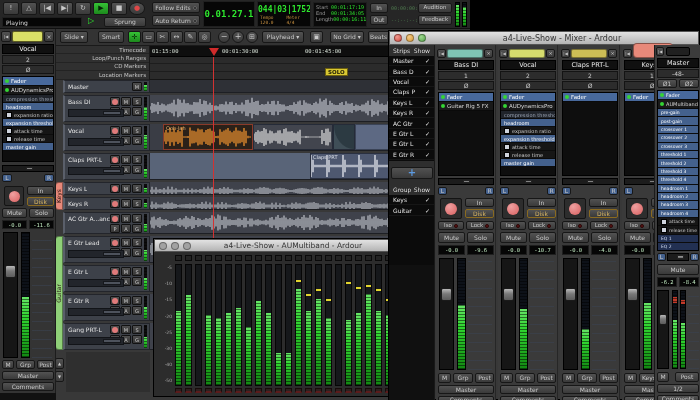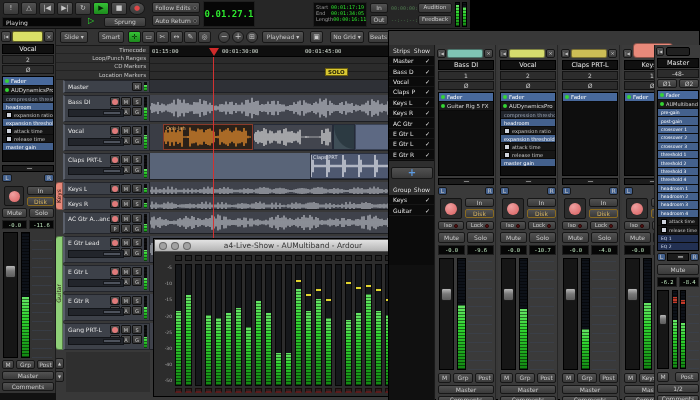--- a/index.html
+++ b/index.html
@@ -109,20 +109,27 @@
           <span>Follow Edits</span>
           <span style="width:4px;height:4px;border-radius:50%;background:#222;border:1px solid #666;margin-left:2px"></span>
         </div>
       <div class="btn" style="left:152px;top:15px;width:48px;height:11px">
           <span>Auto Return</span>
           <span style="width:4px;height:4px;border-radius:50%;background:#222;border:1px solid #666;margin-left:2px"></span>
         </div>
       <div class="blk" style="left:203px;top:1px;width:52px;height:26px;display:flex;align-items:center;justify-content:center">
           <span class="grn" style="font-size:9px;font-weight:bold">00.01.27.13</span>
         </div>
+      <div class="blk" style="left:257px;top:1px;width:54px;height:26px">
+        <div class="grn" style="font-size:8px;font-weight:bold;text-align:center;margin-top:3px">044|03|1752</div>
+        <div style="display:flex;justify-content:space-between;padding:1px 2px">
+          <span style="font-size:4.5px;color:#c89040"><span>Tempo</span> <span>120.0</span></span>
+          <span style="font-size:4.5px;color:#c89040"><span>Meter</span> <span>4/4</span></span>
+        </div>
+      </div>
       <div class="abs" style="left:313px;top:2px;width:54px;height:25px;background:#0a0a0a;border:1px solid #1e1e1e;padding:1px 2px">
         <div style="display:flex;justify-content:space-between">
             <span class="tiny" style="color:#999">Start</span>
             <span class="tiny grn" style="font-family:'DejaVu Sans Mono',monospace">00:01:17:19</span>
           </div>
         <div style="display:flex;justify-content:space-between">
             <span class="tiny" style="color:#999">End</span>
             <span class="tiny grn" style="font-family:'DejaVu Sans Mono',monospace">00:01:34:05</span>
           </div>
         <div style="display:flex;justify-content:space-between">
@@ -805,20 +812,26 @@
           <div style="width:7px;height:5px;margin-right:3px;background:#2e2020;border:1px solid #180b0b;border-bottom:2px solid #5a1c1c"></div>
           <div style="width:7px;height:5px;margin-right:3px;background:#2e2020;border:1px solid #180b0b;border-bottom:2px solid #5a1c1c"></div>
           <div style="width:7px;height:5px;margin-right:3px;background:#2e2020;border:1px solid #180b0b;border-bottom:2px solid #5a1c1c"></div>
           <div style="width:7px;height:5px;margin-right:3px;background:#2e2020;border:1px solid #180b0b;border-bottom:2px solid #5a1c1c"></div>
           <div style="width:7px;height:5px;margin-right:3px;background:#2e2020;border:1px solid #180b0b;border-bottom:2px solid #5a1c1c"></div>
         </div>
     </div>
   </div>
 
   <div class="abs" style="left:388px;top:30px;width:312px;height:370px;z-index:10;border:1px solid #000;background:#383838">
+    <div class="titlebar" style="left:0;top:0;width:310px;height:14px">
+      <span class="orb" style="background:radial-gradient(circle at 35% 30%,#f09a90,#cf4a40)"></span>
+      <span class="orb" style="background:radial-gradient(circle at 35% 30%,#f2c985,#d99b3a)"></span>
+      <span class="orb" style="background:radial-gradient(circle at 35% 30%,#9fd88f,#56a44c)"></span>
+      <span class="ttl" style="font-size:8px">a4-Live-Show - Mixer - Ardour</span>
+    </div>
 
     <div class="abs" style="left:0;top:14px;width:46px;height:356px;background:#2e2e2e;border-right:1px solid #191919">
       <div style="display:flex;justify-content:space-between;padding:2px 4px">
         <span style="font-size:6px;color:#ddd">Strips</span>
         <span style="font-size:6px;color:#ddd">Show</span>
       </div>
       <div style="background:#0b0b0b;height:105px;overflow:hidden">
 
       <div class="ckrow">
             <span>Master</span>

